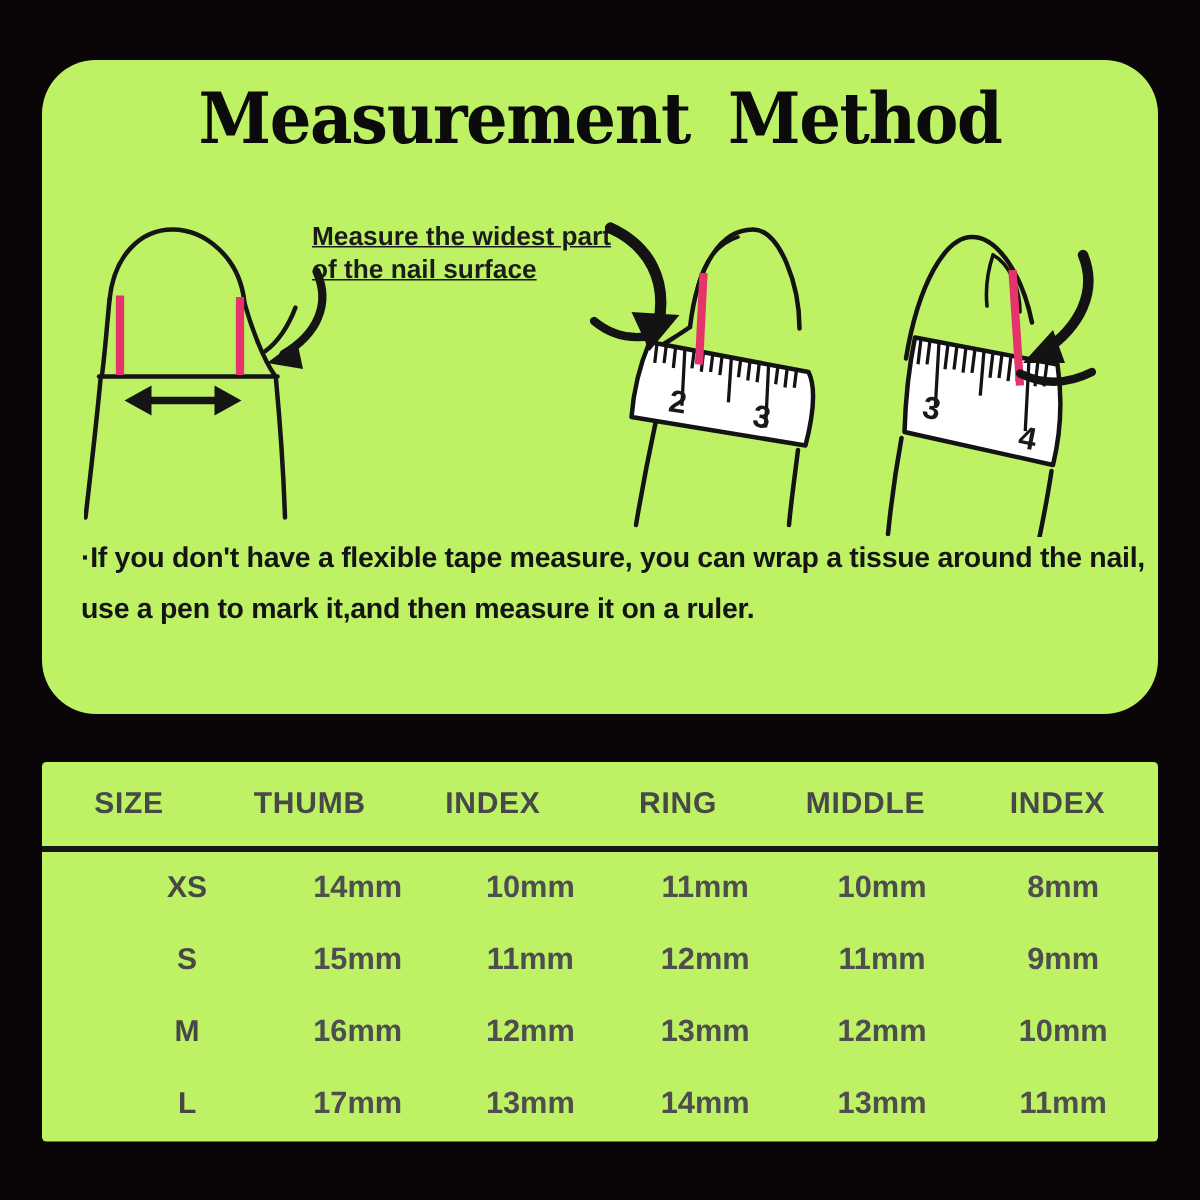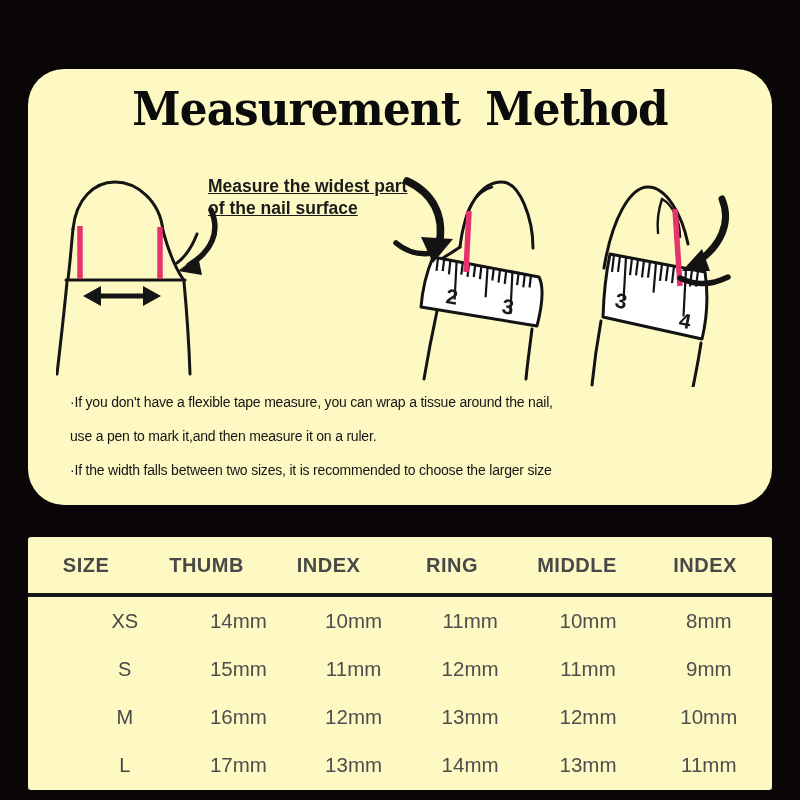--- a/index.html
+++ b/index.html
@@ -1,43 +1,43 @@
 <!DOCTYPE html>
 <html><head>
 <meta charset="utf-8">
 <style>
   html,body{margin:0;padding:0;width:800px;height:800px;background:#0a0607;overflow:hidden;
             font-family:"Liberation Sans",sans-serif;}
   .stage{position:relative;width:800px;height:800px;}
-  .panel{position:absolute;background:#fef9c3;margin-top:29px;}
+  .panel{position:absolute;background:#bef264;}
   .panel-top{left:28px;top:40px;width:744px;height:436px;border-radius:36px;}
   .panel-table{left:28px;top:508px;width:744px;height:253px;border-radius:3px;}
 
   .title{position:absolute;top:12px;left:0;width:100%;text-align:center;
          font-family:"DejaVu Serif","Liberation Serif",serif;font-weight:800;
          font-size:47px;letter-spacing:-1px;word-spacing:12px;color:#0b0b0b;
          transform:scaleX(0.93);}
 
   .annotation{position:absolute;left:180px;top:106px;width:212px;
               font-size:17.5px;font-weight:700;line-height:1.28;color:#1b1b1b;text-decoration:underline;}
 
   .fig{position:absolute;}
   .fig1{left:28px;top:103px;}
   .fig2{left:365px;top:100px;}
   .fig3{left:550px;top:100px;}
 
-  .notes{position:absolute;left:42px;top:316px;color:#141414;
-         font-size:14px;font-weight:400;letter-spacing:-0.2px;}
+  .notes{position:absolute;left:26px;top:316px;color:#141414;
+         font-size:19px;font-weight:700;letter-spacing:-0.2px;}
   .note-line{height:34px;line-height:34px;white-space:nowrap;}
 
   .grid{display:grid;grid-template-columns:15.6% 16.8% 16% 17.2% 16.4% 18%;
         align-items:center;text-align:center;}
   .thead{height:56px;font-size:20px;font-weight:700;color:#484848;letter-spacing:0.5px;}
   .divider{height:4px;background:#161616;}
-  .trow{height:48px;font-size:20.5px;font-weight:400;color:#4e4e4e;padding-left:42px;}
+  .trow{height:48px;font-size:20.5px;font-weight:700;color:#4e4e4e;padding-left:42px;}
   .rowlabel{font-size:20px;color:#474747;}
 
   svg text{font-family:"Liberation Sans",sans-serif;font-weight:700;fill:#191919;}
 </style>
 </head>
 <body>
 
 <div class="stage">
 
   <div class="panel panel-top">
@@ -113,21 +113,20 @@
       <g>
         <path d="M 144,30 C 154,54 142,78 118,94" stroke="#131313" stroke-width="7" fill="none" stroke-linecap="round"></path>
         <polygon points="104,102 124,80 132,102" fill="#131313"></polygon>
         <path d="M 102,109 C 118,117 134,116 150,108" stroke="#131313" stroke-width="5.5" fill="none" stroke-linecap="round"></path>
       </g>
     </svg>
 
     <div class="notes">
       <div class="note-line">·If you don't have a flexible tape measure, you can wrap a tissue around the nail,</div>
       <div class="note-line">use a pen to mark it,and then measure it on a ruler.</div>
-      <div class="note-line">·If  the width falls between two sizes, it is recommended to choose the larger size</div>
     </div>
   </div>
 
   <div class="panel panel-table">
     <div class="grid thead">
       <div>SIZE</div>
       <div>THUMB</div>
       <div>INDEX</div>
       <div>RING</div>
       <div>MIDDLE</div>

